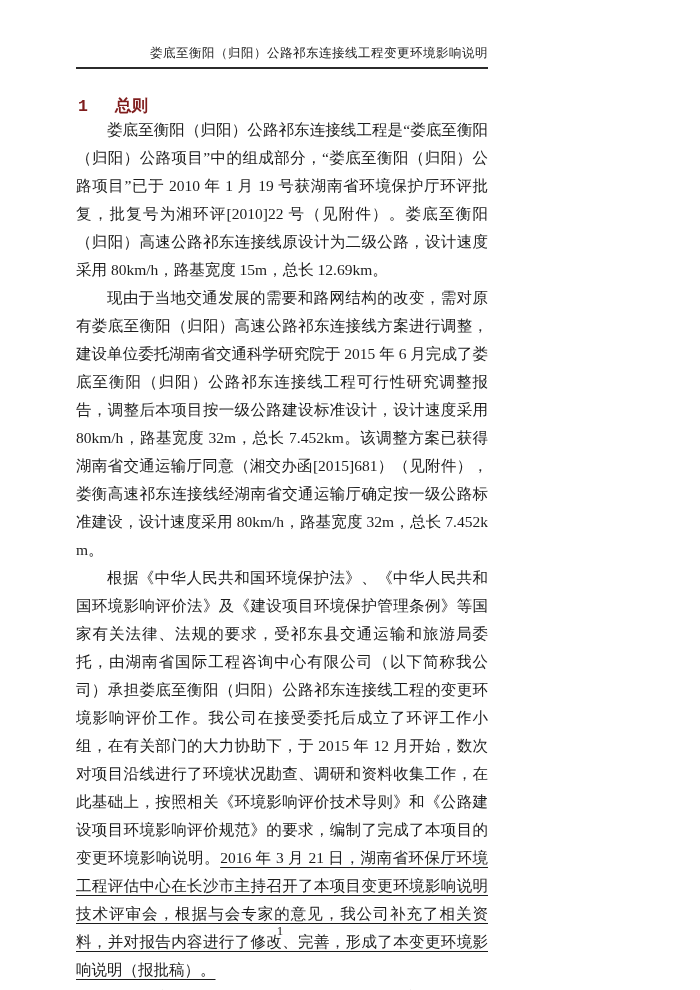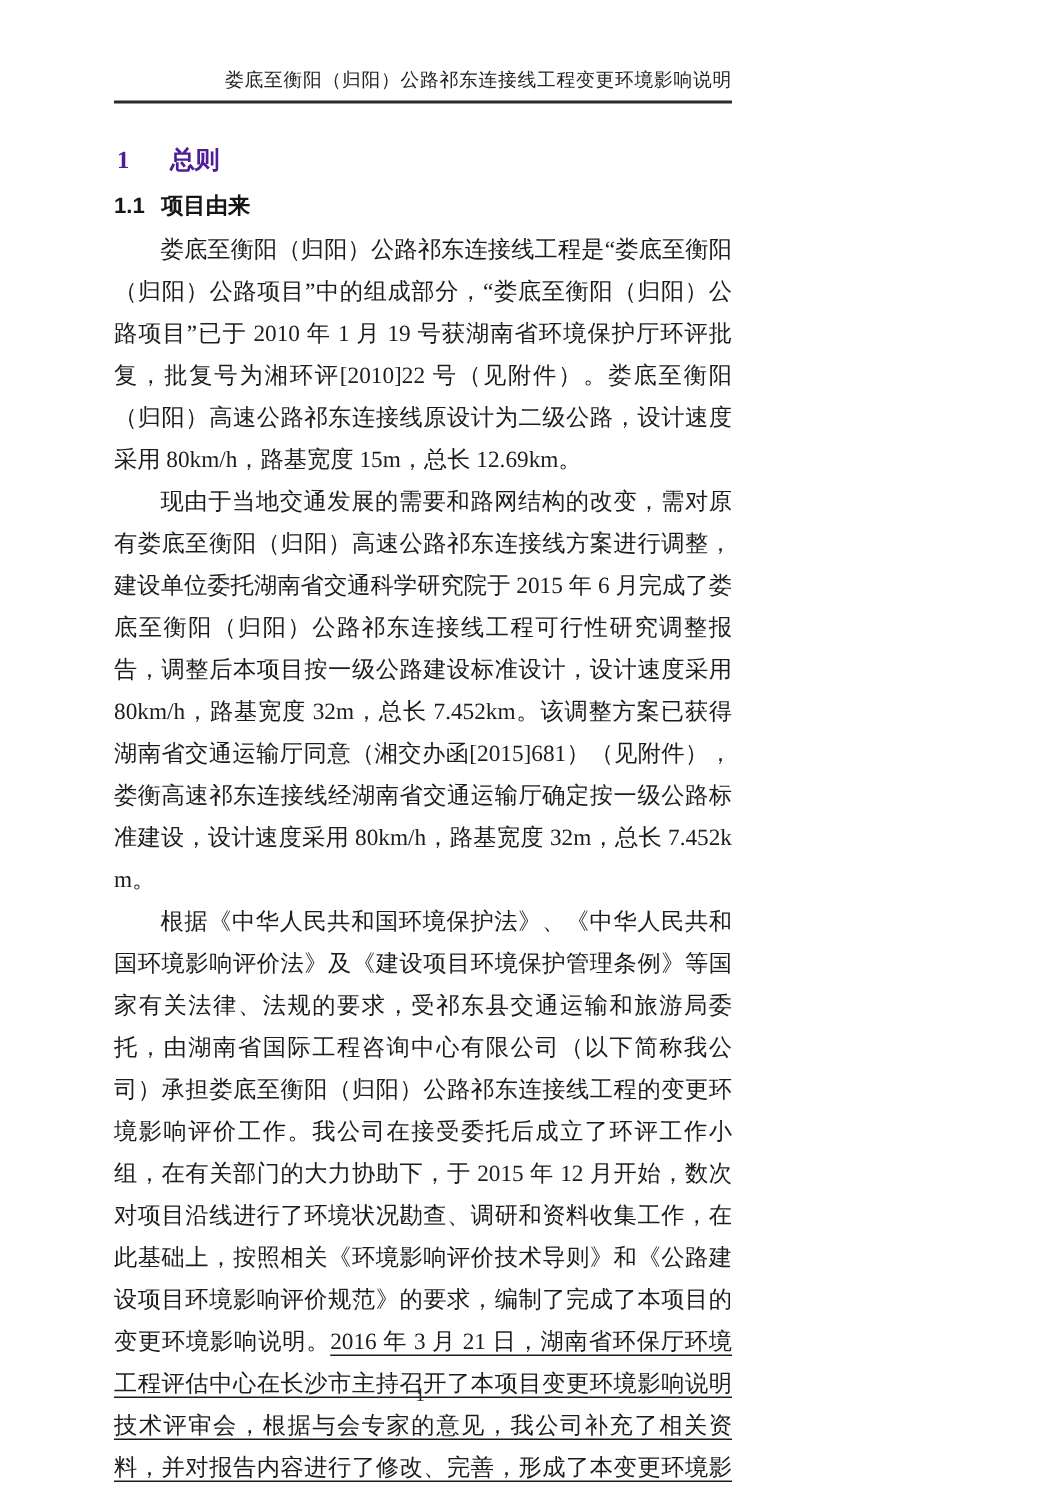--- a/index.html
+++ b/index.html
@@ -27,22 +27,22 @@
     font-size: 12.5px;
     letter-spacing: 0.5px;
     color: #222222;
   }
   .content {
     margin: 0 72px 0 76px;
   }
   h1.sec1 {
     font-size: 16.5px;
     font-weight: bold;
-    font-family: Liberation Serif, serif;
-    color: #4c1d95;
+    font-family: Liberation Mono, monospace;
+    color: #7f1d1d;
     margin: 29px 0 0 2px;
     line-height: 1.1;
   }
   h1.sec1 .num { margin-right: 27px; }
   h2.subsec {
     font-size: 14.8px;
     font-weight: bold;
     font-family: "Liberation Sans", "DejaVu Sans", sans-serif;
     color: #151515;
     margin: 14px 0 7px 0;
@@ -87,23 +87,20 @@
   <div class="header">
     <div class="header-title">娄底至衡阳（归阳）公路祁东连接线工程变更环境影响说明</div>
   </div>
 
   <div class="content">
 
     <h1 class="sec1">
       <span class="num">1</span><span>总则</span>
     </h1>
 
-    <h2 class="subsec">
-      <span class="num">1.1</span><span>项目由来</span>
-    </h2>
 
     <p class="para">
       <span>娄底至衡阳（归阳）公路祁东连接线工程是“娄底至衡阳（归阳）公路项目”中的组成部分，“娄底至衡阳（归阳）公路项目”已于 2010 年 1 月 19 号获湖南省环境保护厅环评批复，批复号为湘环评[2010]22 号（见附件）。娄底至衡阳（归阳）高速公路祁东连接线原设计为二级公路，设计速度采用 80km/h，路基宽度 15m，总长 12.69km。</span>
     </p>
 
     <p class="para">
       <span>现由于当地交通发展的需要和路网结构的改变，需对原有娄底至衡阳（归阳）高速公路祁东连接线方案进行调整，建设单位委托湖南省交通科学研究院于 2015 年 6 月完成了娄底至衡阳（归阳）公路祁东连接线工程可行性研究调整报告，调整后本项目按一级公路建设标准设计，设计速度采用 80km/h，路基宽度 32m，总长 7.452km。该调整方案已获得湖南省交通运输厅同意（湘交办函[2015]681）（见附件），娄衡高速祁东连接线经湖南省交通运输厅确定按一级公路标准建设，设计速度采用 80km/h，路基宽度 32m，总长 7.452km。</span>
     </p>
 
 

